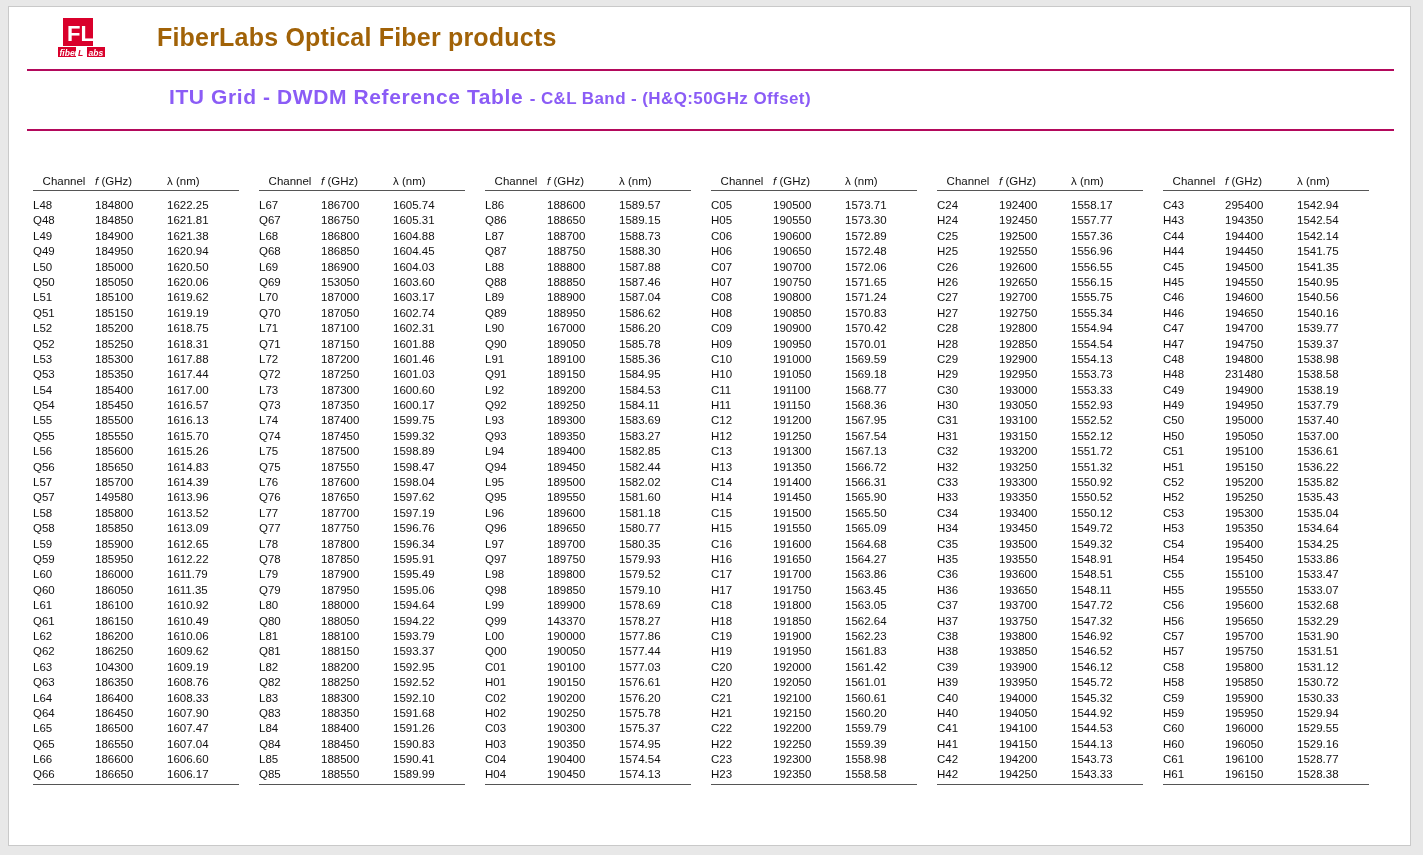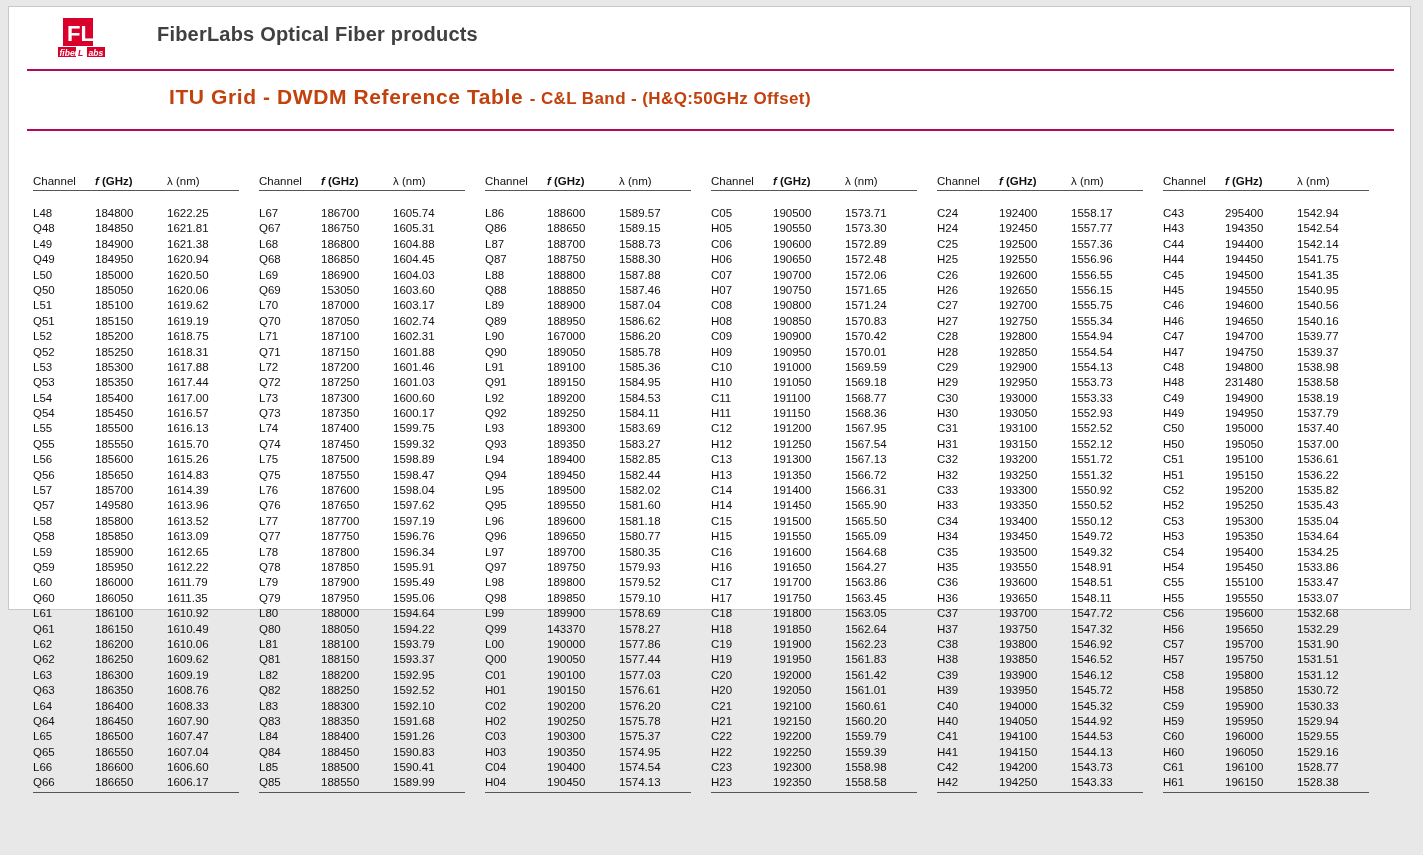--- a/index.html
+++ b/index.html
@@ -4,53 +4,53 @@
 <style>
   html,body{margin:0;padding:0;}
   body{
     width:1423px;height:855px;
     background:#e8e8e8;
     font-family:"Liberation Sans", sans-serif;
     overflow:hidden;
   }
   .page{
     position:absolute;left:8px;top:6px;
-    width:1403px;height:604px;
+    width:1403px;height:840px;
     background:#ffffff;
     border:1px solid #c9c9c9;
     box-sizing:border-box;
   }
   
   .header{
     position:relative;
     height:62px;
   }
   .logo{
     position:absolute;left:48px;top:10px;
     width:78px;height:44px;
   }
   .brand-title{
     position:absolute;left:148px;top:16px;
-    font-size:20px;
-    color:#404040;
+    font-size:25px;
+    color:#a16207;
     font-weight:bold;
     letter-spacing:0.2px;
   }
   .rule{
     position:absolute;
     left:18px;width:1367px;
     height:2px;background:#b3095c;
   }
   .rule.top{top:62px;}
   .rule.bottom{top:122px;}
   .doc-title{
     position:absolute;left:160px;top:78px;
     font-size:21px;
     font-weight:bold;
-    color:#c2410c;
+    color:#8b5cf6;
     letter-spacing:0.6px;
   }
   .doc-title .sub{
     font-size:17px;
     font-weight:bold;
     letter-spacing:0.4px;
   }
   
   .grid{
     position:absolute;
@@ -71,25 +71,25 @@
     color:#111;
   }
   thead th{
     font-weight:normal;
     text-align:left;
     padding:0 0 3px 0;
     border-bottom:1px solid #555;
     font-size:11.5px;
     white-space:nowrap;
   }
-  thead th.ch{width:62px;}
-  thead th.fr{width:72px;font-weight:bold;}
+  thead th.ch{width:62px;text-align:center;}
+  thead th.fr{width:72px;}
   thead th.wl{width:72px;}
   thead th .it{font-style:italic;}
-  tbody tr:first-child td{padding-top:15px;}
+  tbody tr:first-child td{padding-top:7px;}
   tbody td{
     padding:0.55px 0;
     font-size:11.5px;
     white-space:nowrap;
     line-height:14.3px;
   }
   td.ch{width:62px;}
   td.fr{width:72px;}
   td.wl{width:72px;}
   .col .foot-rule{
@@ -283,21 +283,21 @@
               <td class="fr">186200</td>
               <td class="wl">1610.06</td>
             </tr>
             <tr>
               <td class="ch">Q62</td>
               <td class="fr">186250</td>
               <td class="wl">1609.62</td>
             </tr>
             <tr>
               <td class="ch">L63</td>
-              <td class="fr">186300</td>
+              <td class="fr">104300</td>
               <td class="wl">1609.19</td>
             </tr>
             <tr>
               <td class="ch">Q63</td>
               <td class="fr">186350</td>
               <td class="wl">1608.76</td>
             </tr>
             <tr>
               <td class="ch">L64</td>
               <td class="fr">186400</td>

